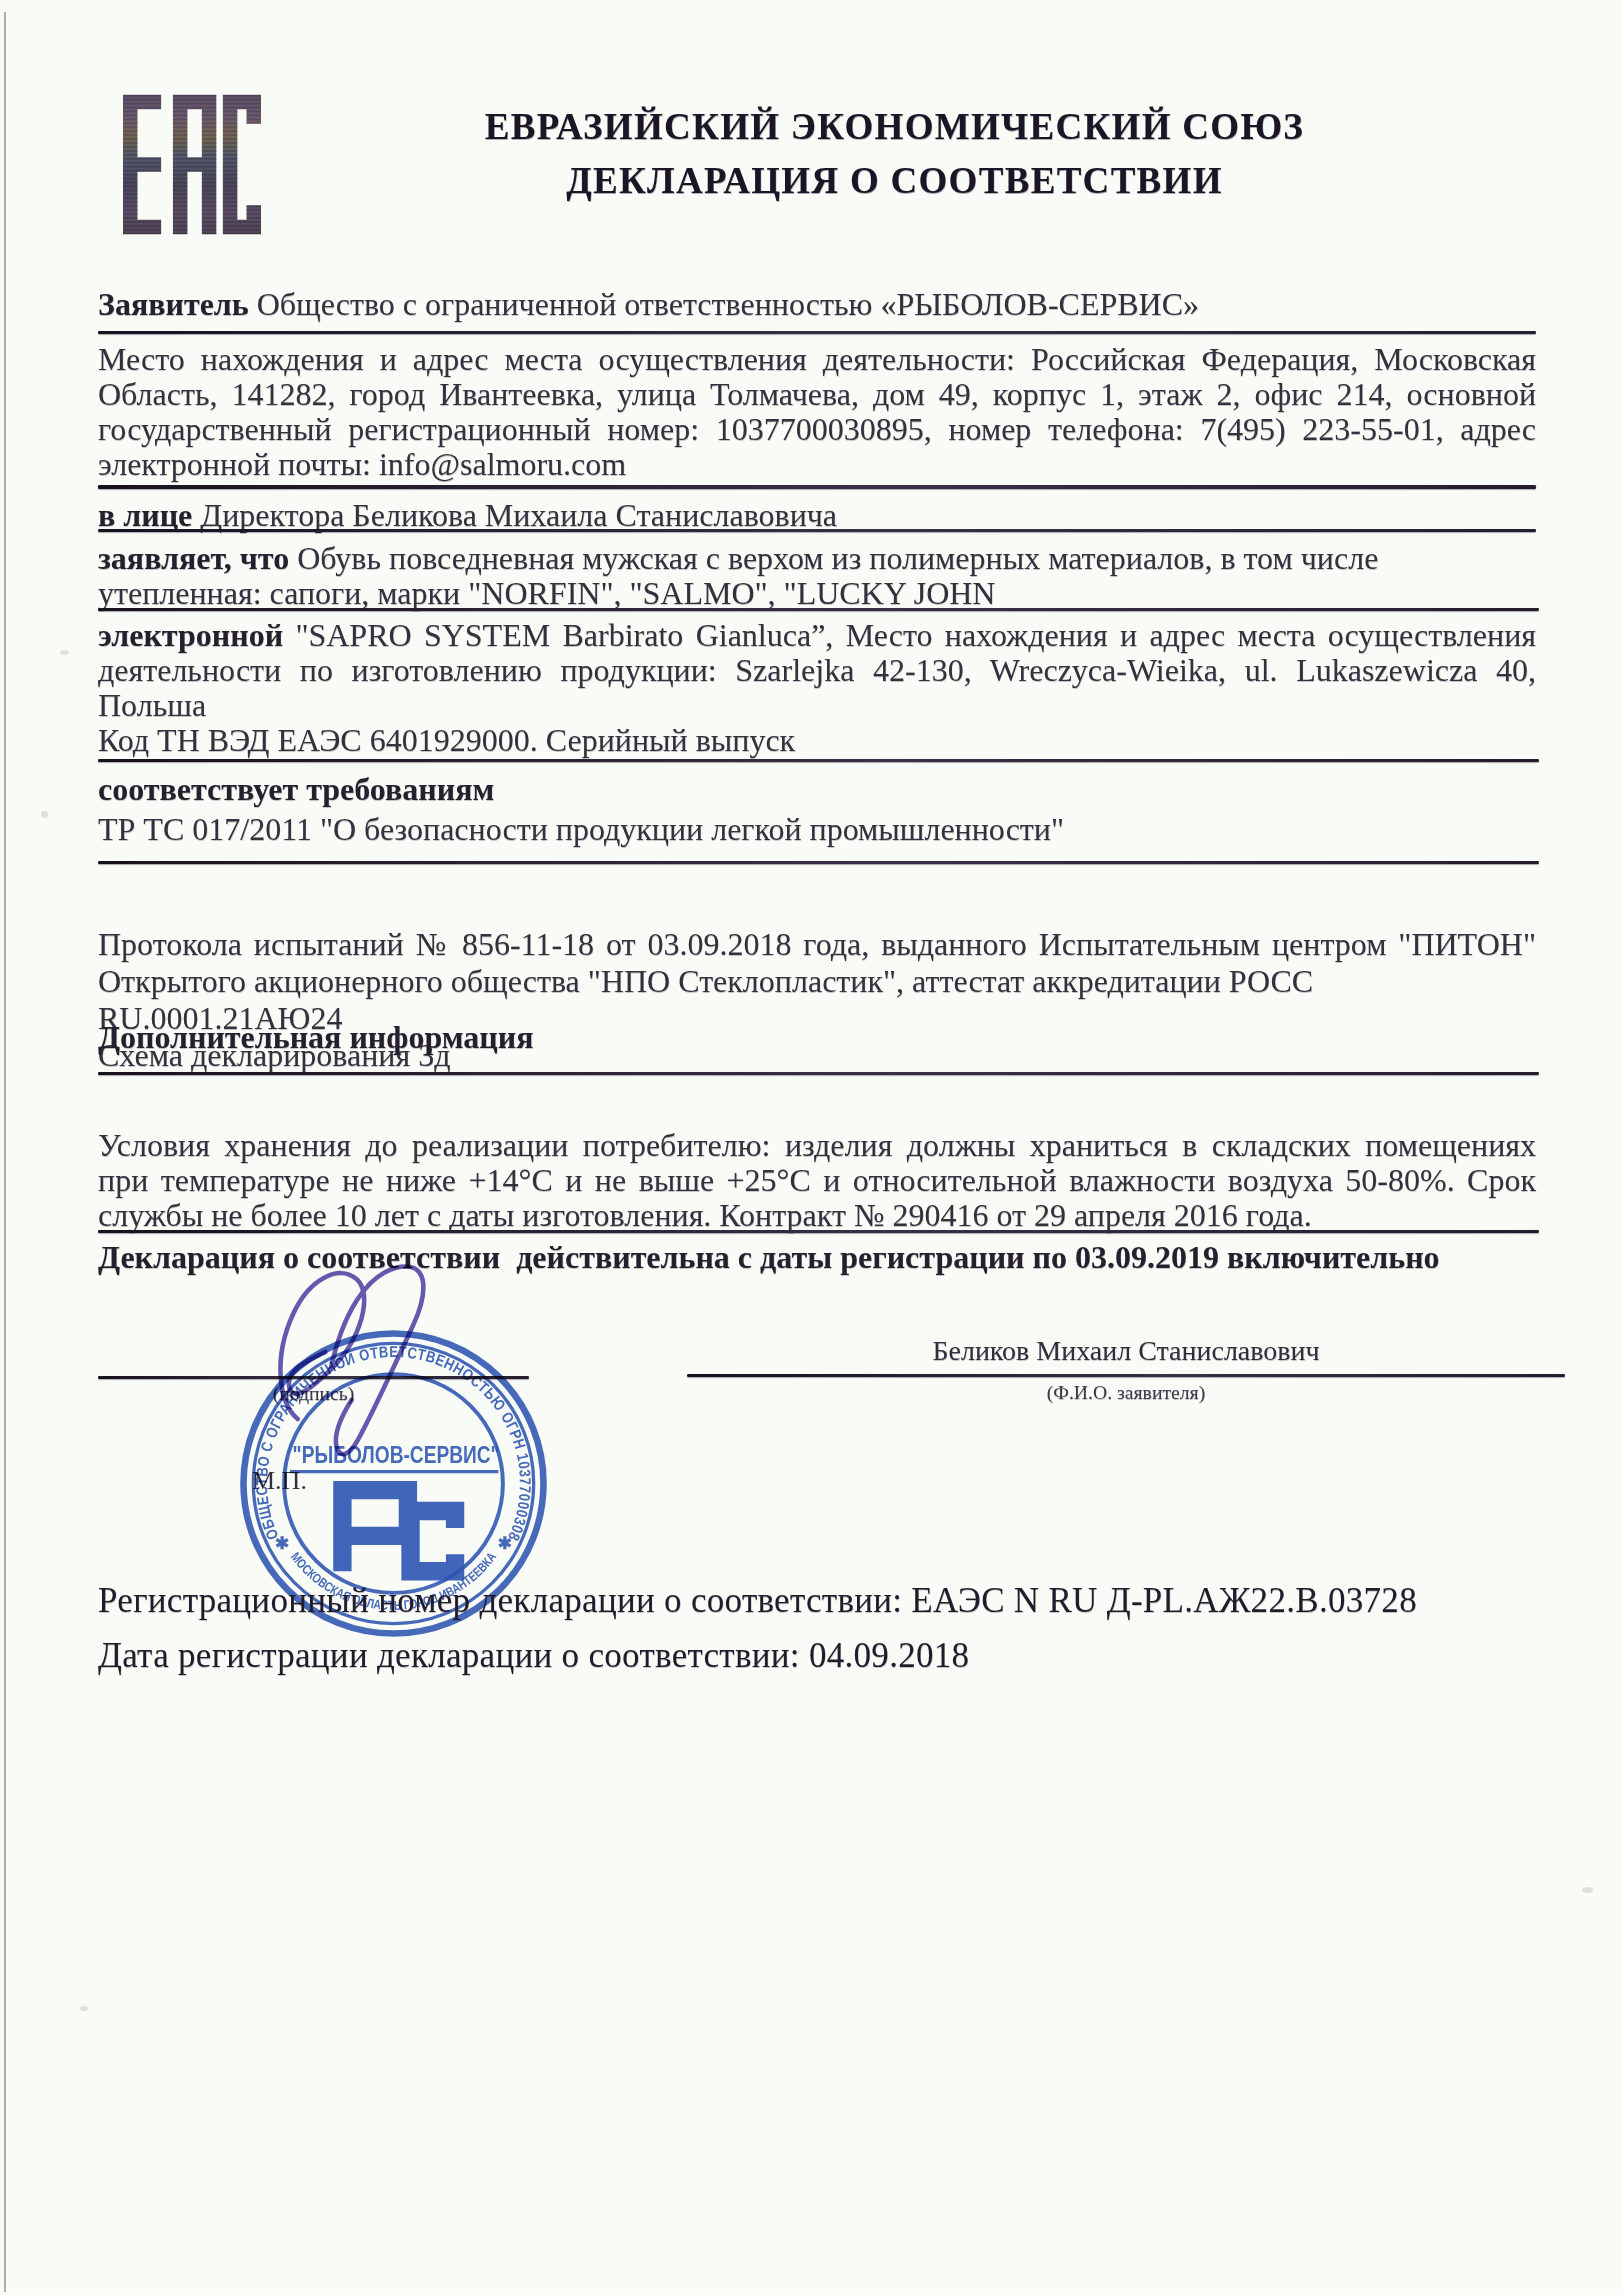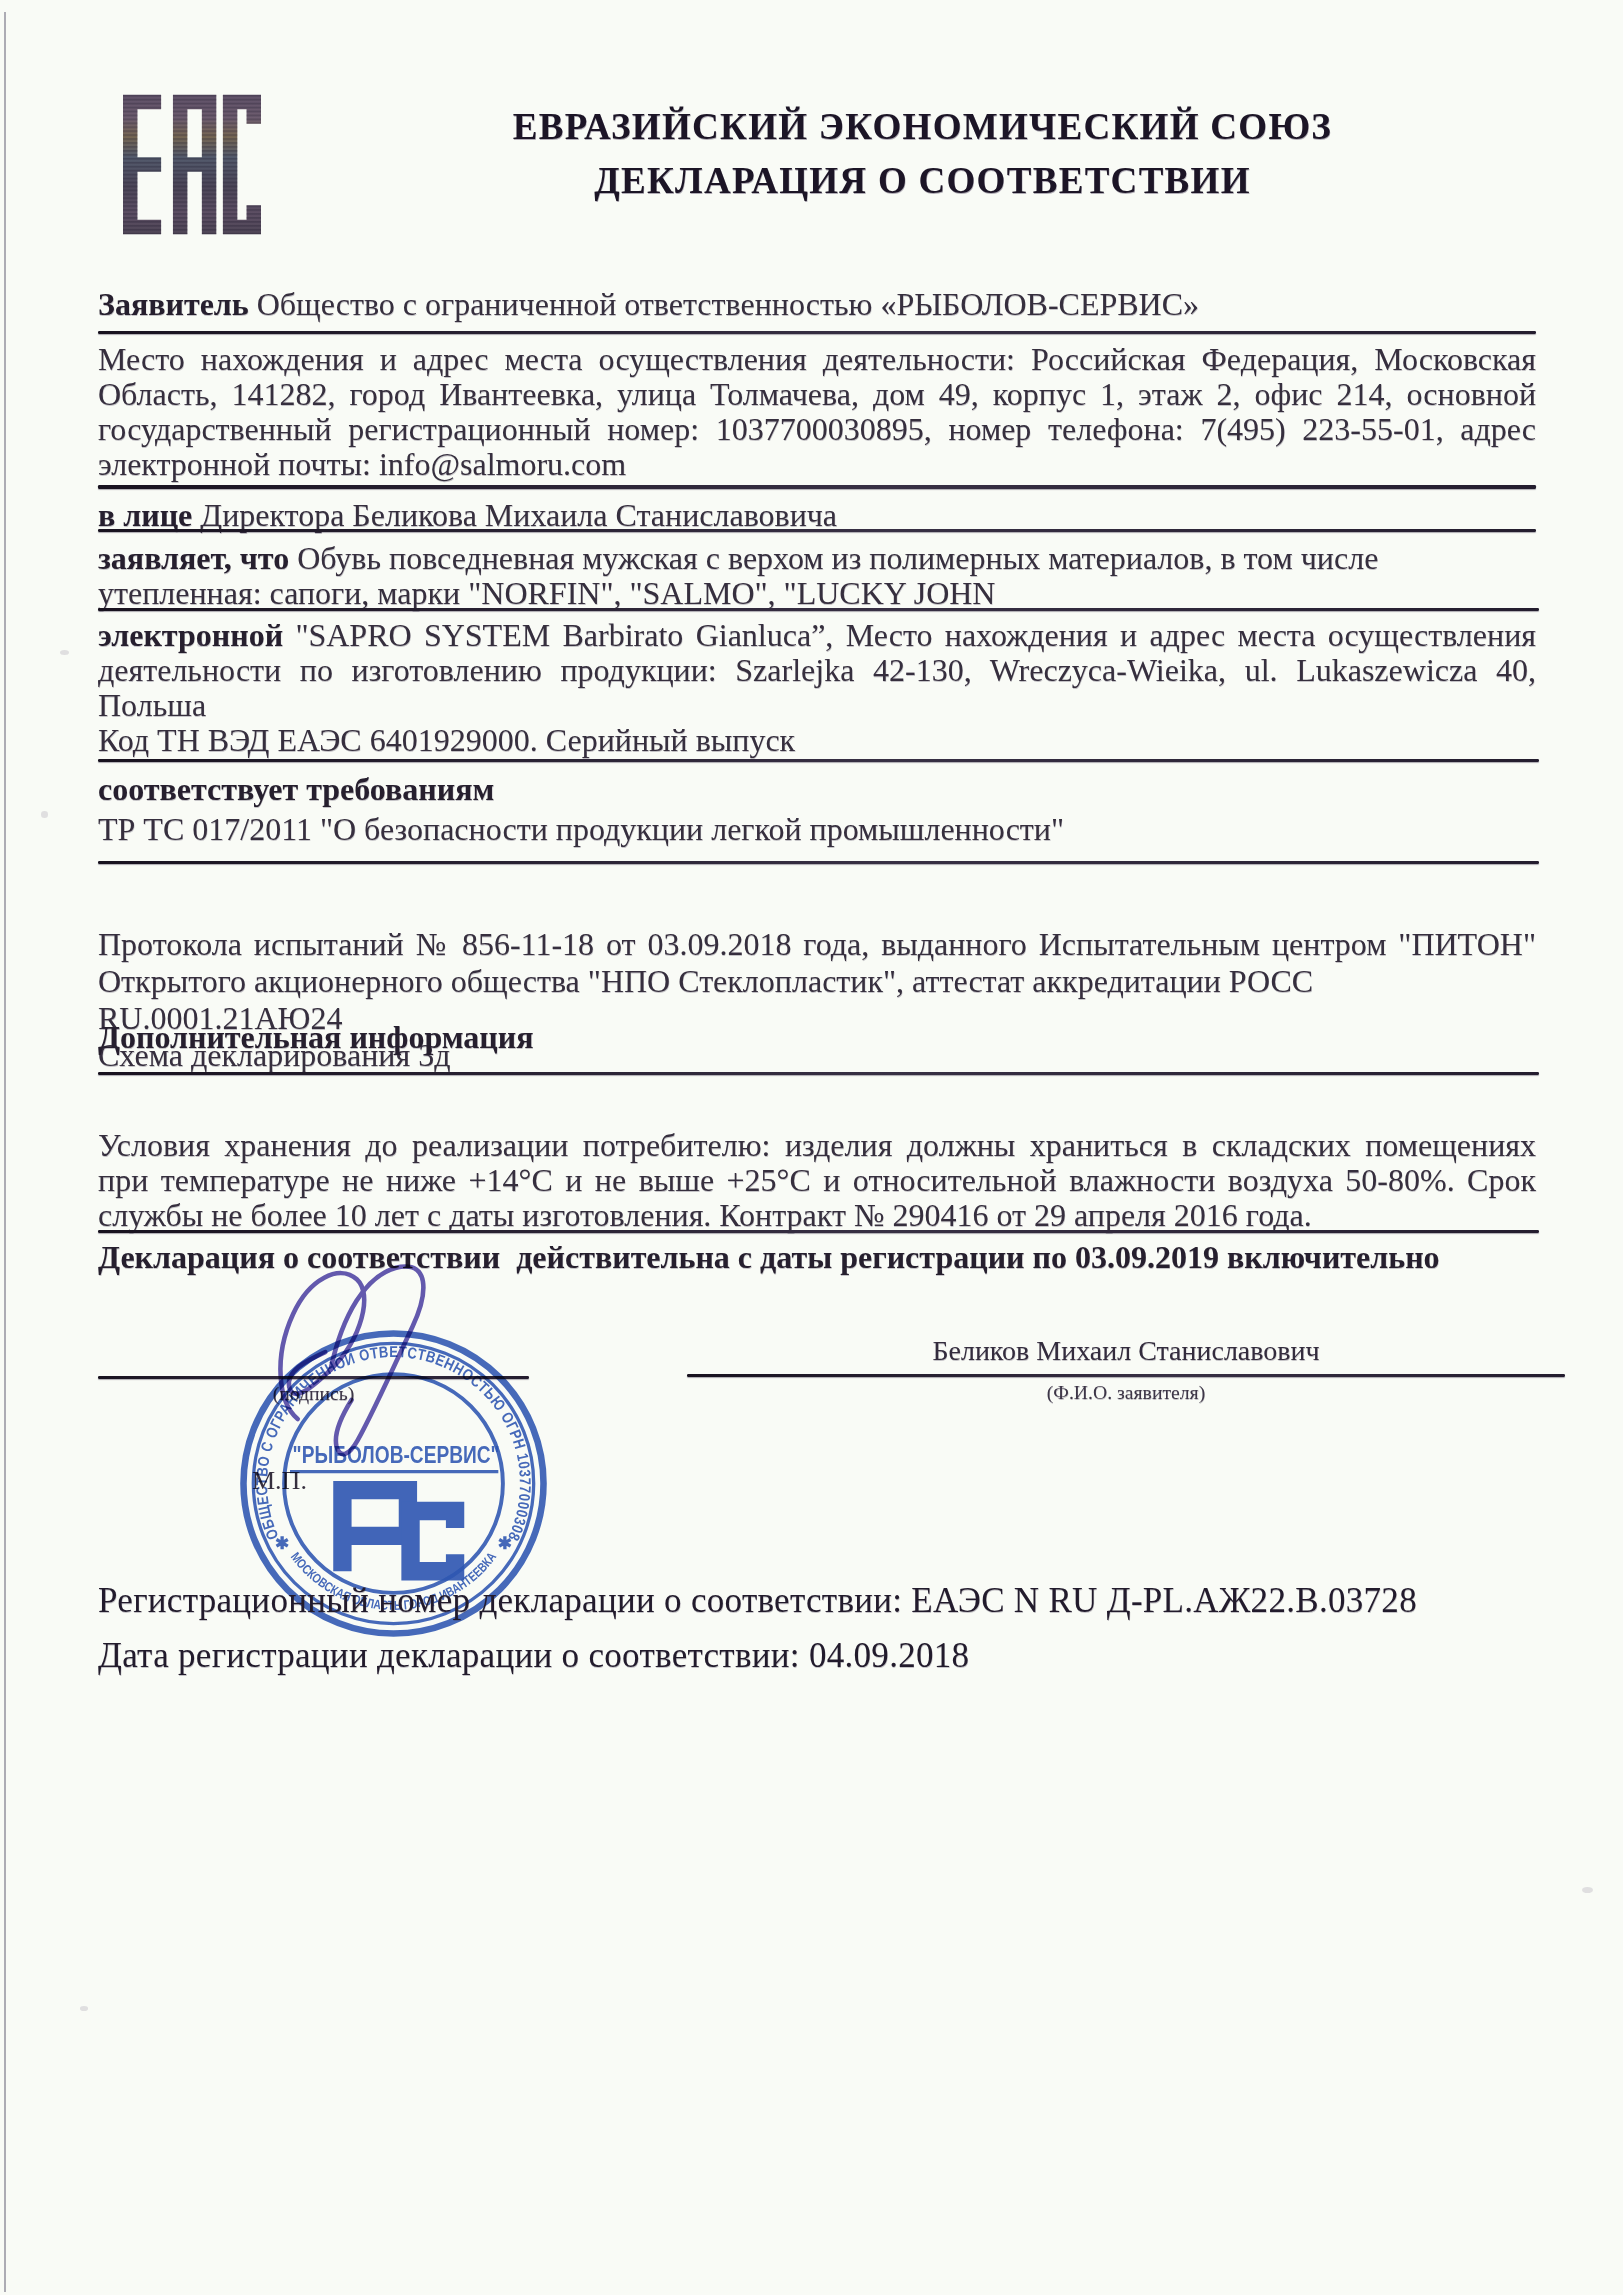--- a/index.html
+++ b/index.html
@@ -17,21 +17,21 @@
   .pre{white-space:pre-wrap;}
   .b{font-weight:bold;color:#261f2e;}
   .tline{text-align:left;}
   .just{text-align:justify;text-align-last:justify;}
   .para .tline{min-height:35px;}
   .lh53 .tline{line-height:35px;}
   .lh54 .tline{line-height:35px;}
   .lh56 .tline{line-height:37px;}
   .rule{position:absolute;background:linear-gradient(to right,#18121f,#383044 55%,#241d2e);
         box-shadow:0 1px 1px rgba(30,20,45,0.35);border-radius:1.3px;}
-  .title{position:absolute;left:346px;width:1153px;text-align:center;
+  .title{position:absolute;left:318px;width:1153px;text-align:center;
          font-weight:bold;font-size:37px;color:#1c1526;letter-spacing:1.3px;
          text-shadow:0.5px 0.7px 0.5px rgba(40,25,60,0.35);}
   .cap{position:absolute;font-size:19.7px;color:#3d3647;text-align:center;
        text-shadow:0.3px 0.5px 0.4px rgba(60,50,75,0.3);}
   .bigbold{font-weight:normal;font-size:35px;color:#221b2c;letter-spacing:0.3px;}
   .stamp-svg{mix-blend-mode:multiply;}
   .sig-svg{mix-blend-mode:multiply;}
   .speck{position:absolute;border-radius:50%;background:rgba(110,100,125,0.18);}
   .edge-line{position:absolute;left:3.9px;top:11.8px;width:2px;height:2280px;
              background:rgba(70,62,88,0.42);}

